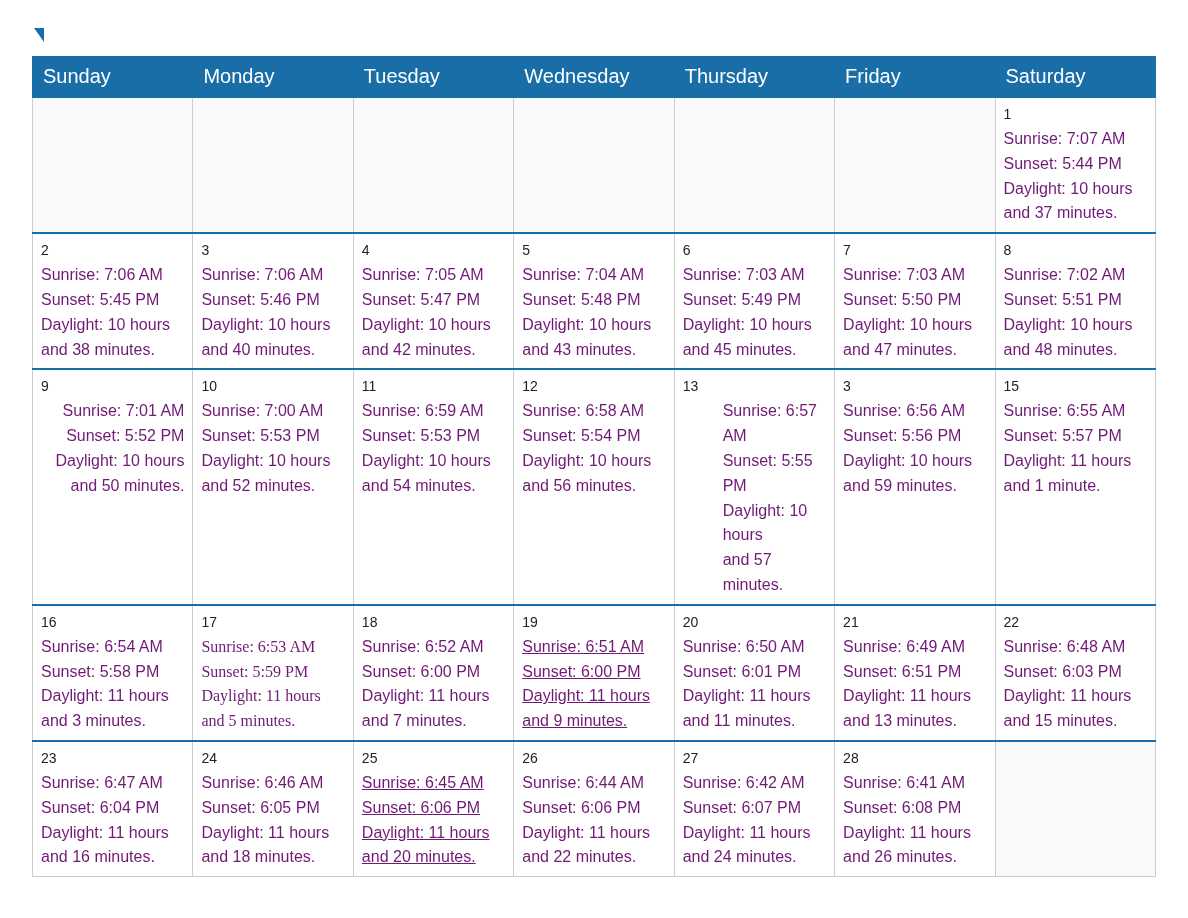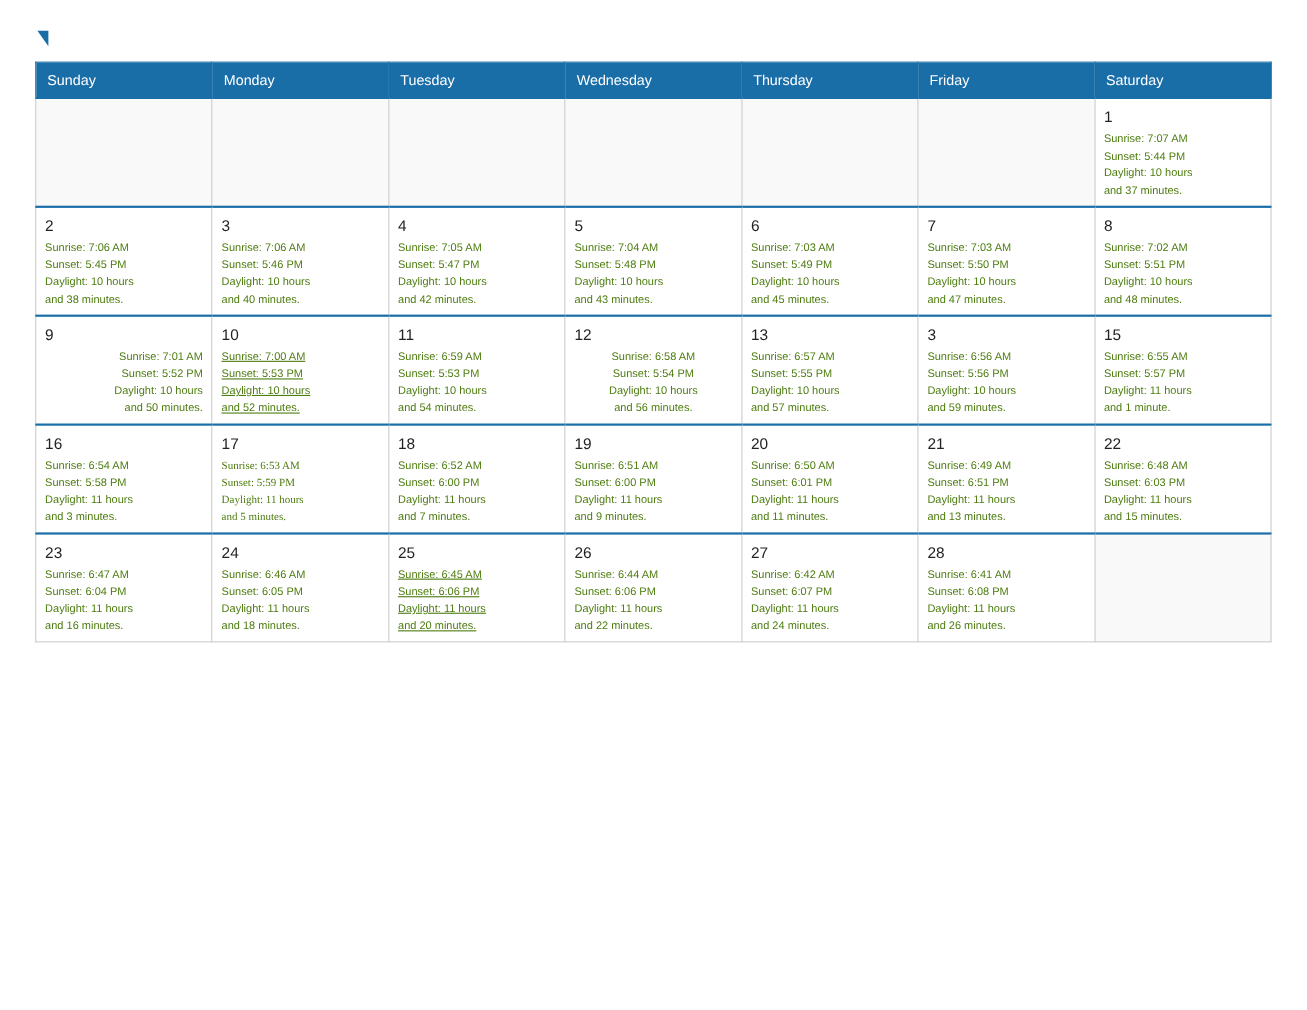--- a/index.html
+++ b/index.html
@@ -62,21 +62,21 @@
       margin-top: 4px;
     }
     .calendar {
       width: 100%;
       border-collapse: collapse;
       margin-top: 16px;
     }
     .calendar th {
       background-color: #1a6ea8;
       color: #fff;
-      font-size: 13px;
+      font-size: 20px;
       font-weight: normal;
       padding: 8px 10px;
       text-align: left;
       border: 1px solid #1a6ea8;
     }
     .calendar td {
       border: 1px solid #ccc;
       vertical-align: top;
       padding: 6px 8px;
       width: calc(100% / 7);
@@ -89,22 +89,22 @@
       background: #f9f9f9;
     }
     .day-number {
       font-size: 14px;
       font-weight: normal;
       color: #222;
       display: block;
       margin-bottom: 2px;
     }
     .day-info {
-      font-size: 10px;
-      color: #4d7c0f;
+      font-size: 16px;
+      color: #701a75;
       line-height: 1.55;
     }
     .calendar tr td {
       border-top: 2px solid #1a6ea8;
     }
     .calendar tr td:not(:last-child) {
       border-right: 1px solid #ccc;
     }
   </style>
 </head>
@@ -206,42 +206,42 @@
       <tr>
         <td>
           <span class="day-number">9</span>
           <div class="day-info" style="white-space: pre-line; text-align: right;">Sunrise: 7:01 AM
 Sunset: 5:52 PM
 Daylight: 10 hours
 and 50 minutes.</div>
         </td>
         <td>
           <span class="day-number">10</span>
-          <div class="day-info" style="white-space: pre-line; text-decoration: underline;">Sunrise: 7:00 AM
+          <div class="day-info" style="white-space: pre-line;">Sunrise: 7:00 AM
 Sunset: 5:53 PM
 Daylight: 10 hours
 and 52 minutes.</div>
         </td>
         <td>
           <span class="day-number">11</span>
           <div class="day-info" style="white-space: pre-line;">Sunrise: 6:59 AM
 Sunset: 5:53 PM
 Daylight: 10 hours
 and 54 minutes.</div>
         </td>
         <td>
           <span class="day-number">12</span>
-          <div class="day-info" style="white-space: pre-line; text-align: center;">Sunrise: 6:58 AM
+          <div class="day-info" style="white-space: pre-line;">Sunrise: 6:58 AM
 Sunset: 5:54 PM
 Daylight: 10 hours
 and 56 minutes.</div>
         </td>
         <td>
           <span class="day-number">13</span>
-          <div class="day-info" style="white-space: pre-line;">Sunrise: 6:57 AM
+          <div class="day-info" style="white-space: pre-line; margin-left: 40px;">Sunrise: 6:57 AM
 Sunset: 5:55 PM
 Daylight: 10 hours
 and 57 minutes.</div>
         </td>
         <td>
           <span class="day-number">3</span>
           <div class="day-info" style="white-space: pre-line;">Sunrise: 6:56 AM
 Sunset: 5:56 PM
 Daylight: 10 hours
 and 59 minutes.</div>
@@ -271,21 +271,21 @@
         </td>
         <td>
           <span class="day-number">18</span>
           <div class="day-info" style="white-space: pre-line;">Sunrise: 6:52 AM
 Sunset: 6:00 PM
 Daylight: 11 hours
 and 7 minutes.</div>
         </td>
         <td>
           <span class="day-number">19</span>
-          <div class="day-info" style="white-space: pre-line;">Sunrise: 6:51 AM
+          <div class="day-info" style="white-space: pre-line; text-decoration: underline;">Sunrise: 6:51 AM
 Sunset: 6:00 PM
 Daylight: 11 hours
 and 9 minutes.</div>
         </td>
         <td>
           <span class="day-number">20</span>
           <div class="day-info" style="white-space: pre-line;">Sunrise: 6:50 AM
 Sunset: 6:01 PM
 Daylight: 11 hours
 and 11 minutes.</div>

